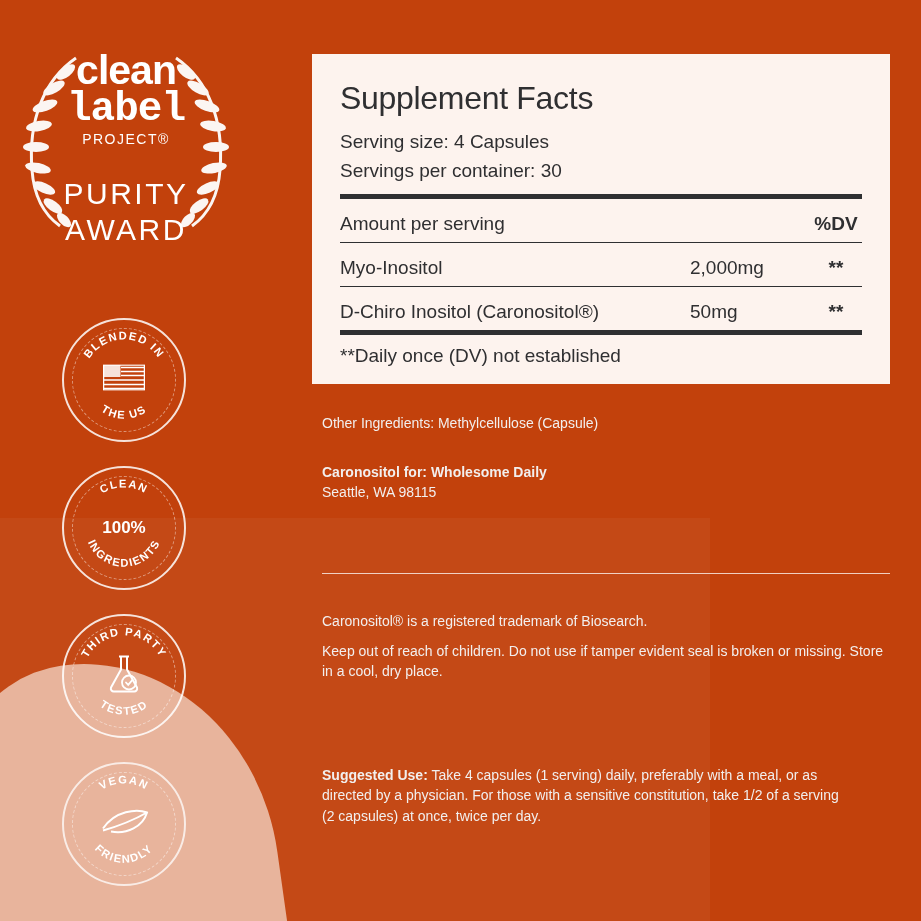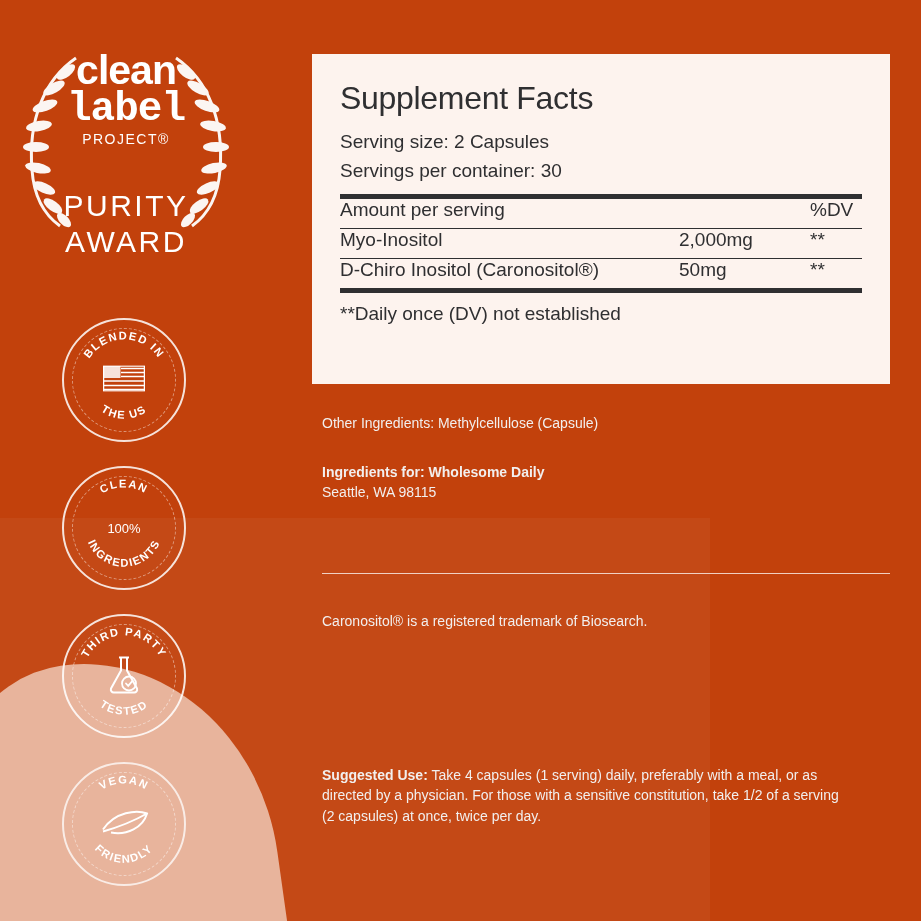--- a/index.html
+++ b/index.html
@@ -58,21 +58,21 @@
     font-size: 41px; font-weight: 700; line-height: 0.95;
     letter-spacing: -1px;
     font-family: Liberation Mono, monospace;
   }
   .clp-project {
     font-size: 14px; font-weight: 400; letter-spacing: 1.5px;
     margin-top: 2px;
   }
   .clp-purity {
     font-size: 30px; font-weight: 400; letter-spacing: 2.5px;
-    margin-top: 42px;
+    margin-top: 30px;
   }
   .clp-award {
     font-size: 30px; font-weight: 400; letter-spacing: 2.5px;
     margin-top: 2px;
   }
   .laurel {
     position: absolute;
     top: 22px;
     width: 70px; height: 180px;
     opacity: 0.95;
@@ -108,22 +108,22 @@
     font-family: "Liberation Sans", sans-serif;
     font-size: 11.5px;
     letter-spacing: 1.6px;
     font-weight: 700;
   }
   .badge .center-mark {
     position: absolute;
     left: 0; right: 0; top: 50%;
     transform: translateY(-50%);
     text-align: center;
-    font-size: 13px;
-    font-weight: 400;
+    font-size: 17px;
+    font-weight: 700;
   }
   .flag {
     width: 42px; height: 26px;
     margin: 0 auto;
     position: relative;
   }
   .flask {
     width: 44px; height: 44px;
     margin: 0 auto;
   }
@@ -153,26 +153,25 @@
     line-height: 1.55;
   }
   .rule-thick { border-top: 5px solid #2f2f31; margin-top: 8px; }
   .rule-thin  { border-top: 1.5px solid #2f2f31; }
   .rule-end   { border-top: 5px solid #2f2f31; }
   .sf-row {
     display: flex;
     align-items: baseline;
     font-size: 19px;
     color: #2f2f31;
-    padding: 0 0 7px 0;
-    gap: 11px;
+    padding: 14px 0 7px 0;
   }
   .sf-row .nm { flex: 1 1 auto; }
   .sf-row .amt { width: 120px; text-align: left; }
-  .sf-row .dv  { width: 52px; text-align: left; }
+  .sf-row .dv  { width: 52px; text-align: center; font-weight: bold; }
   .sf-foot {
     font-size: 19px;
     color: #2f2f31;
     padding-top: 10px;
   }
 
   .body-txt {
     position: absolute;
     left: 322px;
     color: #f2efee;
@@ -315,21 +314,21 @@
         <svg class="leaf" viewBox="0 0 54 34">
           <path d="M6,24 C18,6 40,4 50,8 C46,22 30,30 14,27" fill="none" stroke="#fff" stroke-width="2"></path>
           <path d="M6,26 C20,22 36,16 50,8" fill="none" stroke="#fff" stroke-width="2"></path>
         </svg>
       </div>
     </div>
   </div>
 
   <div class="panel">
     <div class="sf-title">Supplement Facts</div>
-    <div class="sf-sub">Serving size: 2 Capsules</div>
+    <div class="sf-sub">Serving size: 4 Capsules</div>
     <div class="sf-sub">Servings per container: 30</div>
 
     <div class="rule-thick"></div>
     <div class="sf-row">
       <span class="nm">Amount per serving</span>
       <span class="amt"></span>
       <span class="dv">%DV</span>
     </div>
     <div class="rule-thin"></div>
 
@@ -347,28 +346,29 @@
     </div>
     <div class="rule-end"></div>
 
     <div class="sf-foot">**Daily once (DV) not established</div>
   </div>
 
   <div class="body-txt other-ing">Other Ingredients: Methylcellulose (Capsule)</div>
 
   <div class="body-txt mfg">
     <div>
-      <span class="strong">Ingredients for:</span>
+      <span class="strong">Caronositol for:</span>
       <span class="strong">Wholesome Daily</span>
     </div>
     <div>Seattle, WA 98115</div>
   </div>
 
   <div class="divider"></div>
 
   <div class="body-txt tm-line">Caronositol® is a registered trademark of Biosearch.</div>
 
+  <div class="body-txt warn">Keep out of reach of children. Do not use if tamper evident seal is broken or missing. Store in a cool, dry place.</div>
 
   <div class="body-txt use">
     <span class="strong">Suggested Use:</span><span> Take 4 capsules (1 serving) daily, preferably with a meal, or as directed by a physician. For those with a sensitive constitution, take 1/2 of a serving (2 capsules) at once, twice per day.</span>
   </div>
 
 </div>
 
 </body></html>

